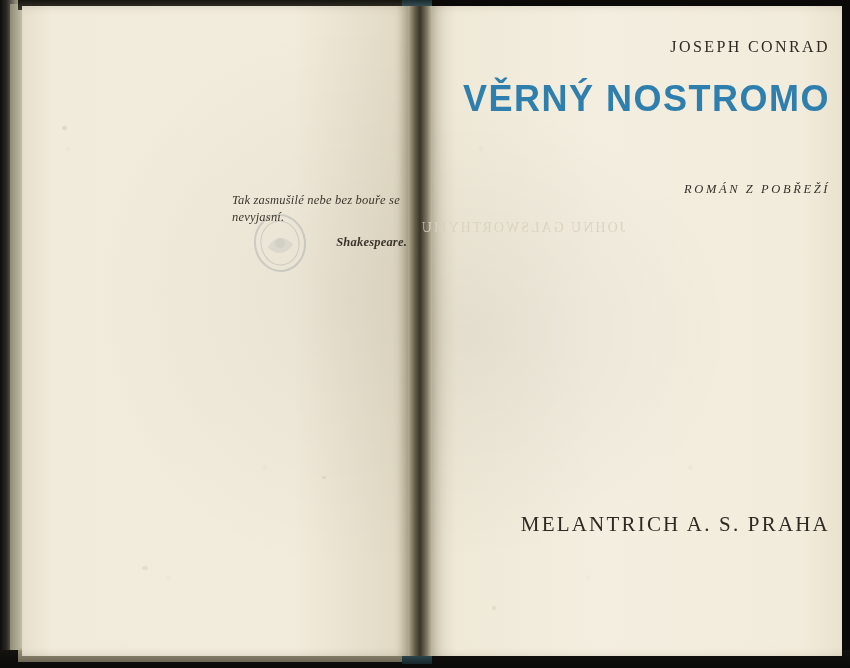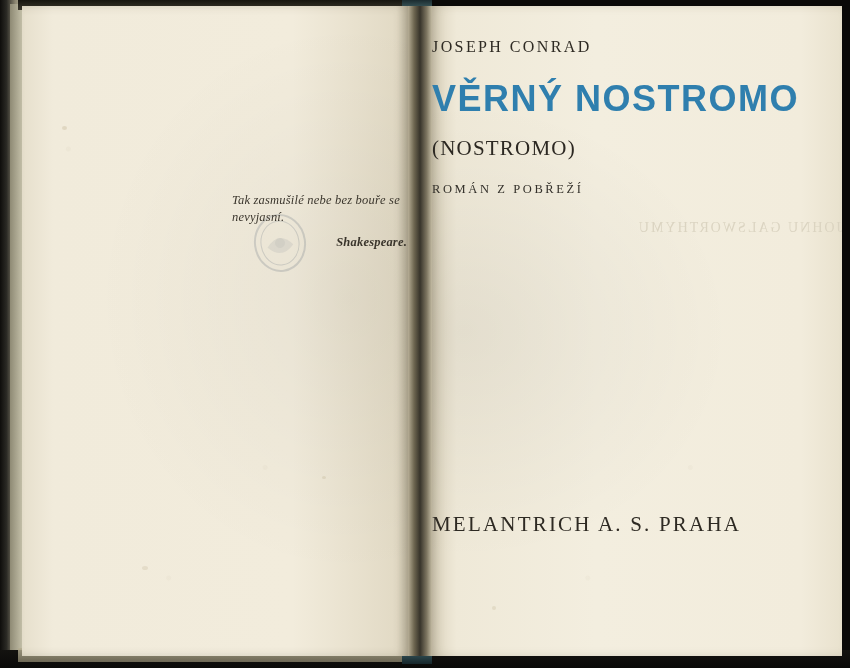--- a/index.html
+++ b/index.html
@@ -131,25 +131,25 @@
     width: 70px;
     height: 62px;
     opacity: 0.22;
     color: #5d6a7a;
     transform: rotate(-8deg);
   }
 
   
   .tp {
     position: absolute;
-    left: 432px;
+    left: 420px;
     top: 6px;
     width: 410px;
     height: 650px;
-    text-align: left;
+    text-align: right;
   }
   .tp-author {
     position: absolute;
     top: 32px; left: 0; width: 100%;
     font-family: "Liberation Serif", serif;
     font-size: 16px;
     letter-spacing: 2.4px;
     color: #2e2a23;
     font-variant: small-caps;
     text-transform: uppercase;
@@ -171,20 +171,21 @@
     letter-spacing: 1.2px;
     color: #2c2822;
   }
   .tp-genre {
     position: absolute;
     top: 176px; left: 0; width: 100%;
     font-family: "Liberation Serif", serif;
     font-size: 12.5px;
     letter-spacing: 2.6px;
     color: #33302a;
+    font-style: italic;
   }
   .tp-ghost {
     position: absolute;
     top: 214px; left: 0; width: 100%;
     font-family: "Liberation Serif", serif;
     font-size: 14px;
     letter-spacing: 2px;
     color: #d9d2bf;
     opacity: 0.9;
     transform: scaleX(-1);
@@ -248,19 +249,18 @@
 
   <div class="page page-right">
     <div class="grain"></div>
     <div class="fox" style="left:360px; top:90px; width:5px; height:4px; background:rgba(150,125,80,0.15);"></div>
     <div class="fox" style="left:60px; top:600px; width:4px; height:4px; background:rgba(150,125,80,0.14);"></div>
   </div>
 
   <div class="tp">
     <div class="tp-author">JOSEPH CONRAD</div>
     <div class="tp-title">VĚRNÝ NOSTROMO</div>
-    <div class="tp-subtitle">(NOSTROMO)</div>
     <div class="tp-genre">ROMÁN Z POBŘEŽÍ</div>
     <div class="tp-ghost">JOHNU GALSWORTHYMU</div>
     <div class="tp-publisher">MELANTRICH A. S. PRAHA</div>
   </div>
 
 </div>
 
 </body></html>

